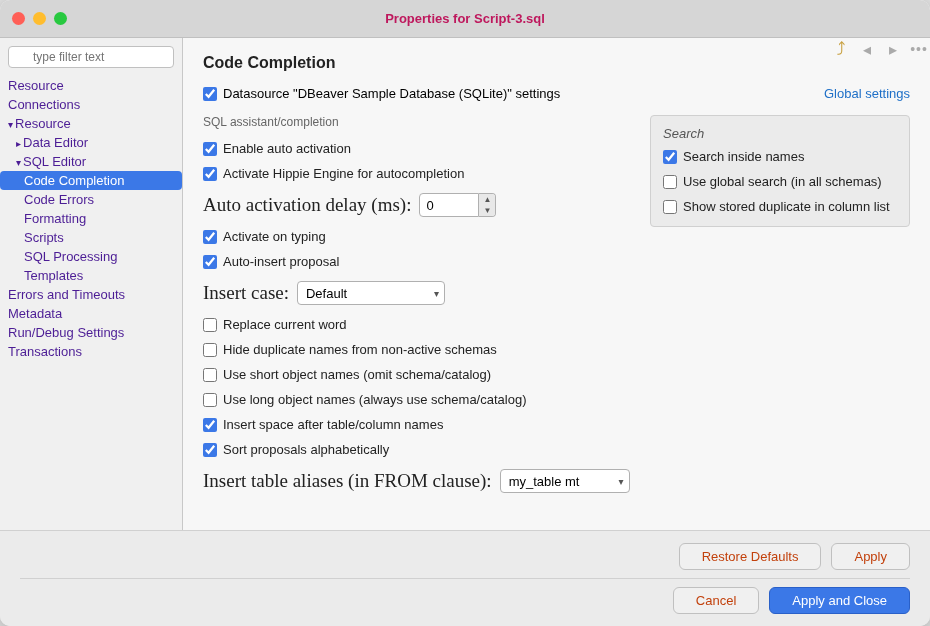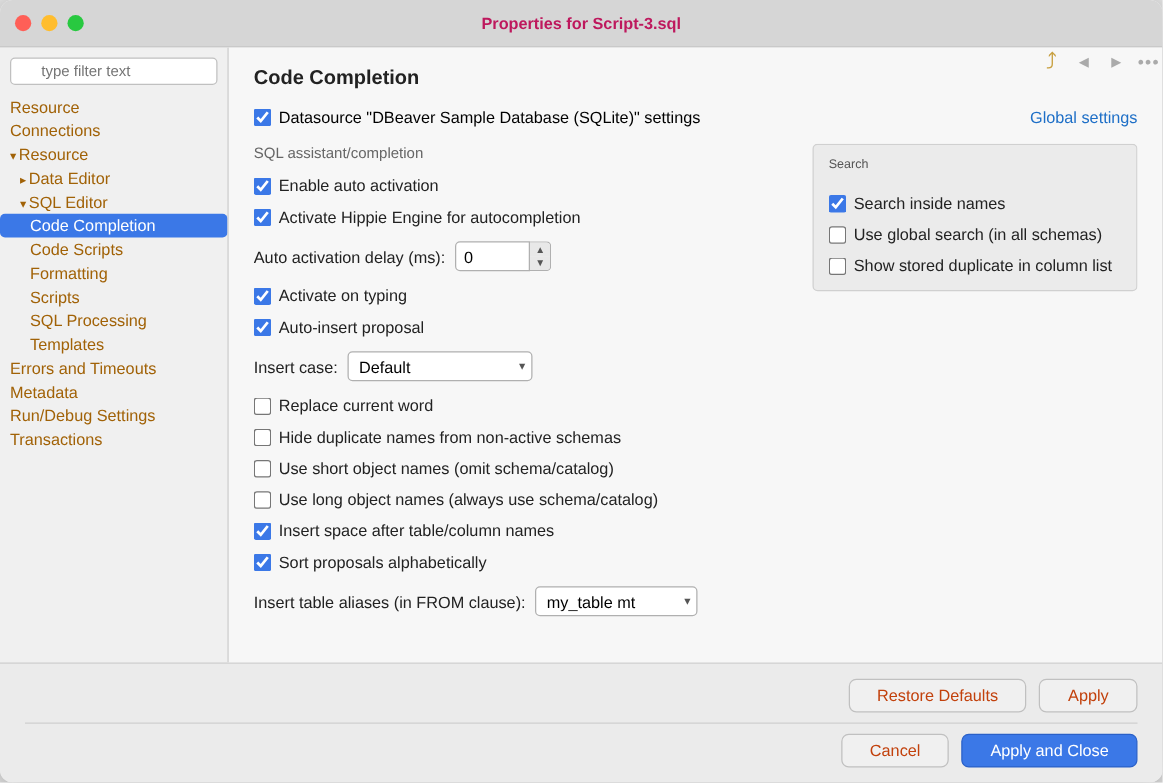--- a/index.html
+++ b/index.html
@@ -81,21 +81,21 @@
       border: 1px solid #c0c0c0;
       border-radius: 4px;
       font-size: 12px;
       background: white;
       color: #888;
       outline: none;
     }
     .sidebar-item {
       padding: 2px 8px 2px 16px;
       cursor: pointer;
-      color: #a16207;
+      color: #4c1d95;
       font-size: 13px;
       white-space: nowrap;
       overflow: hidden;
       text-overflow: ellipsis;
       user-select: none;
     }
     .sidebar-item.selected {
       background: #3b78e7;
       color: white;
       border-radius: 4px;
@@ -172,23 +172,24 @@
       color: #222;
       cursor: pointer;
     }
     .field-row {
       display: flex;
       align-items: center;
       gap: 8px;
       margin: 4px 0;
     }
     .field-label {
-      font-size: 13px;
+      font-size: 19px;
       color: #222;
       white-space: nowrap;
+      font-family: Liberation Serif, serif;
     }
     .number-input-wrap {
       display: flex;
       align-items: center;
     }
     .number-input {
       width: 60px;
       border: 1px solid #b0b0b0;
       border-radius: 4px 0 0 4px;
       padding: 2px 6px;
@@ -252,23 +253,24 @@
     .side-panel-box {
       background: #ebebeb;
       border: 1px solid #d0d0d0;
       border-radius: 4px;
       padding: 10px 12px;
       display: flex;
       flex-direction: column;
       gap: 6px;
     }
     .side-panel-title {
-      font-size: 10px;
+      font-size: 13px;
       color: #555;
-      margin-bottom: 10px;
+      margin-bottom: 0;
+      font-style: italic;
     }
     .toolbar-icon {
       width: 22px;
       height: 22px;
       display: flex;
       align-items: center;
       justify-content: center;
       border-radius: 3px;
       cursor: pointer;
       color: #c8a040;
@@ -336,21 +338,21 @@
         <div class="sidebar-item level1">
           <span class="expand-arrow">▾</span><span>Resource</span>
         </div>
         <div class="sidebar-item level2">
           <span class="expand-arrow">▸</span><span>Data Editor</span>
         </div>
         <div class="sidebar-item level2">
           <span class="expand-arrow">▾</span><span>SQL Editor</span>
         </div>
         <div class="sidebar-item level3 selected">Code Completion</div>
-        <div class="sidebar-item level3">Code Scripts</div>
+        <div class="sidebar-item level3">Code Errors</div>
         <div class="sidebar-item level3">Formatting</div>
         <div class="sidebar-item level3">Scripts</div>
         <div class="sidebar-item level3">SQL Processing</div>
         <div class="sidebar-item level3">Templates</div>
         <div class="sidebar-item level1">Errors and Timeouts</div>
         <div class="sidebar-item level1">Metadata</div>
         <div class="sidebar-item level1">Run/Debug Settings</div>
         <div class="sidebar-item level1">Transactions</div>
       </div>
 

